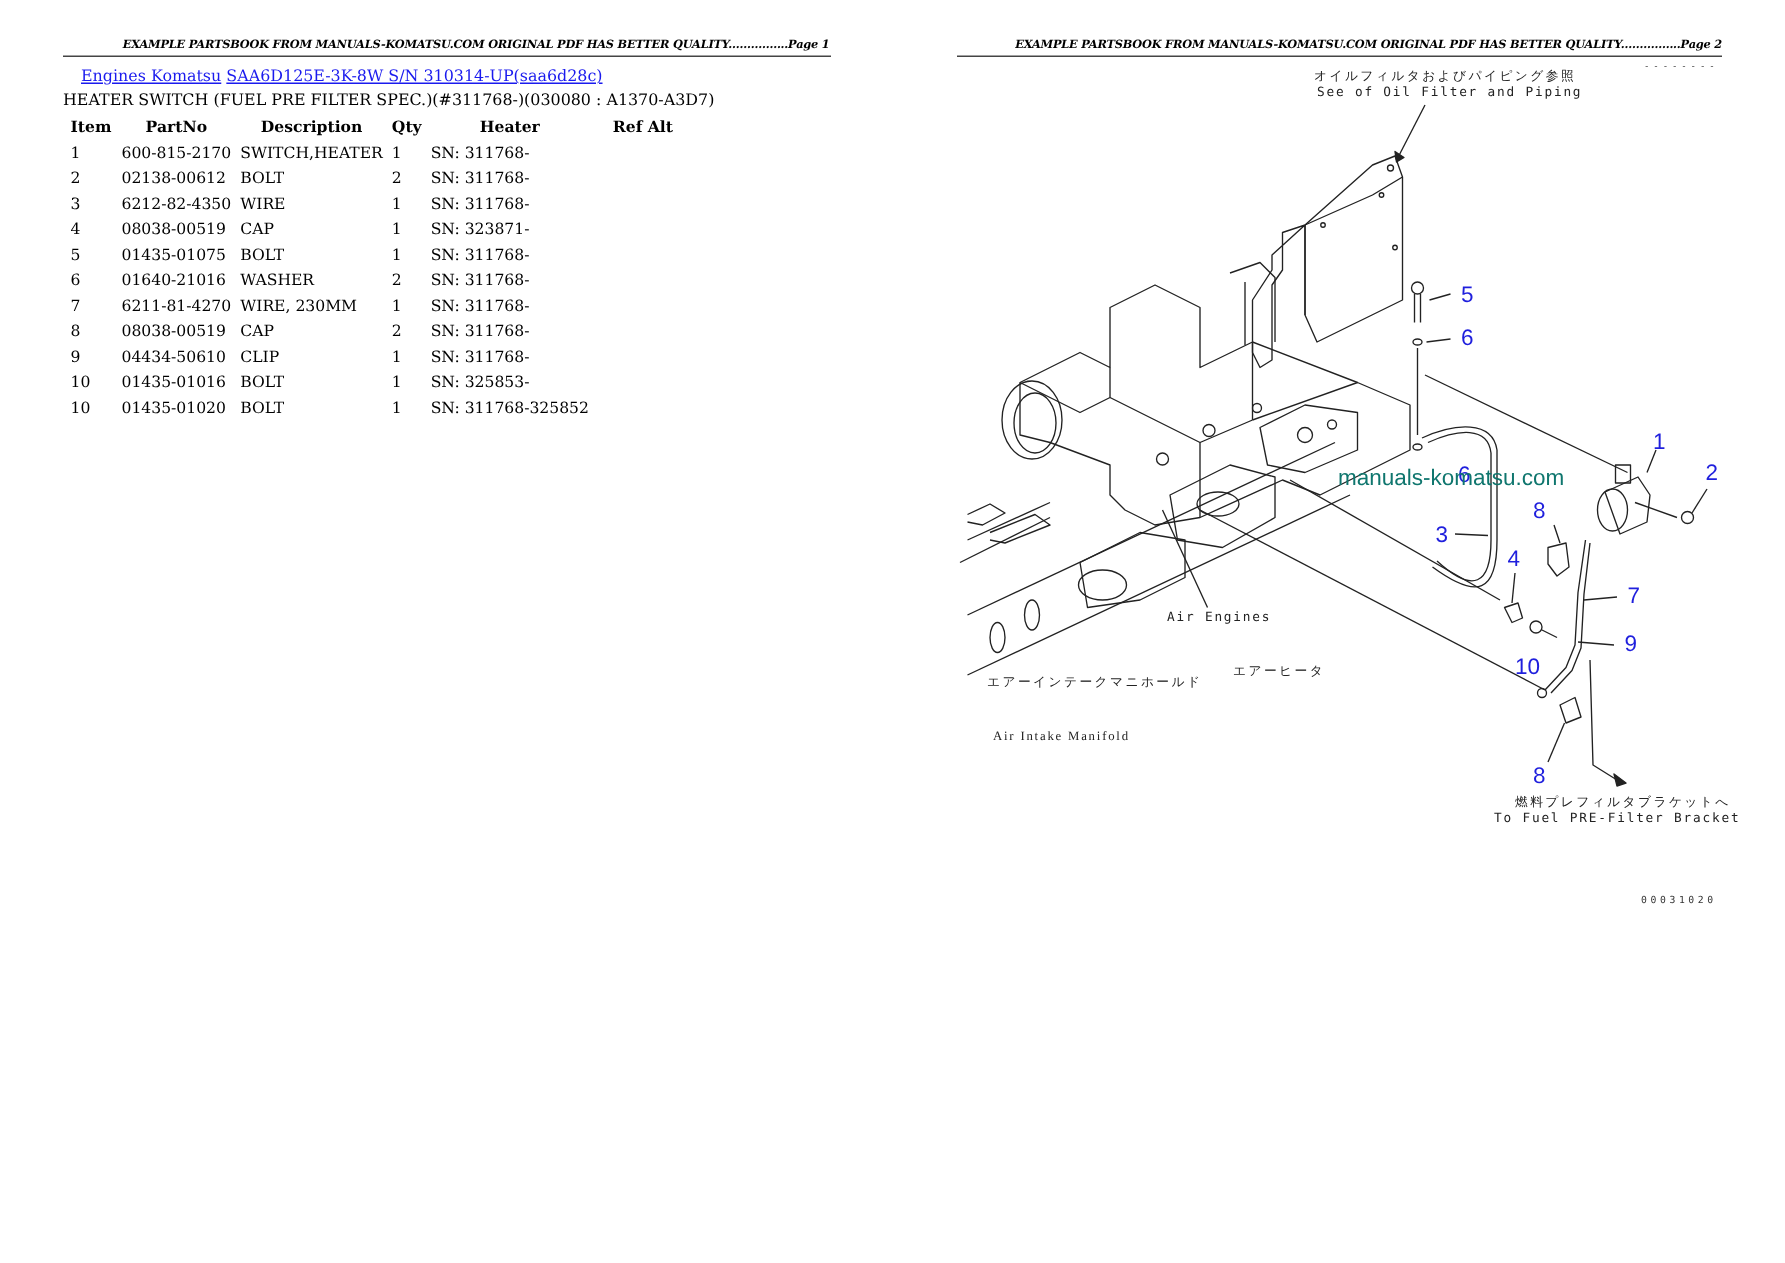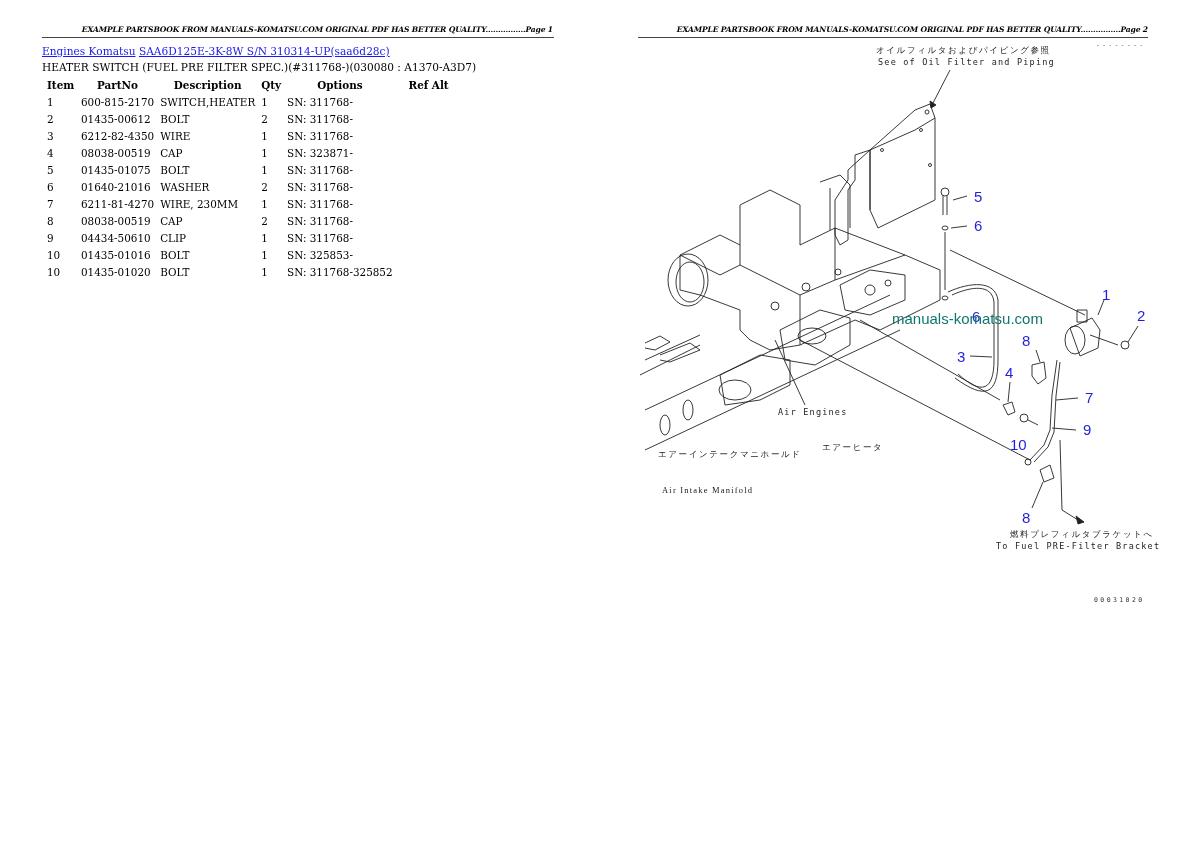--- a/index.html
+++ b/index.html
@@ -2,21 +2,21 @@
 <html><head>
 <meta charset="utf-8">
 <style>
   html, body { margin:0; padding:0; background:#ffffff; }
   body { width:1190px; height:842px; position:relative; overflow:hidden; font-family:"DejaVu Serif", serif; color:#000; }
   .page { position:absolute; top:0; height:842px; }
   .page1 { left:0; width:595px; }
   .hdr { position:absolute; top:25px; font-family:"DejaVu Serif", serif; font-weight:bold; font-style:italic; font-size:7.6px; letter-spacing:-0.15px; white-space:nowrap; text-align:center; }
   .hdr-rule { position:absolute; top:37px; height:0; border-top:1px solid #444; }
   .p1 .hdr { right:42px; }
-  .links { position:absolute; left:42px; top:45px; font-size:10.6px; white-space:nowrap; }
+  .links { position:absolute; left:54px; top:45px; font-size:10.6px; white-space:nowrap; }
   .links a { color:#1a1aee; text-decoration:underline; cursor:pointer; }
   .subtitle { position:absolute; left:42px; top:61px; font-size:10.6px; white-space:nowrap; }
   table.parts { position:absolute; left:44px; top:76px; border-collapse:collapse; font-size:10.4px; }
   table.parts th { font-weight:bold; text-align:center; padding:0 3px; height:17px; white-space:nowrap; }
   table.parts td { height:17px; padding:0 3px; white-space:nowrap; }
   .c-item { width:28px; text-align:left; }
   .c-part { width:68px; }
   .c-desc { width:88px; }
   .c-qty { width:16px; }
   .c-opt { width:96px; }
@@ -43,36 +43,36 @@
   </div>
   <div class="subtitle">HEATER SWITCH (FUEL PRE FILTER SPEC.)(#311768-)(030080 : A1370-A3D7)</div>
 
   <table class="parts">
     <thead>
       <tr>
         <th class="c-item">Item</th>
         <th class="c-part">PartNo</th>
         <th class="c-desc">Description</th>
         <th class="c-qty">Qty</th>
-        <th class="c-opt">Options</th>
+        <th class="c-opt">Heater</th>
         <th class="c-ref">Ref Alt</th>
       </tr>
     </thead>
     <tbody>
       <tr>
           <td>1</td>
           <td>600-815-2170</td>
           <td>SWITCH,HEATER</td>
           <td>1</td>
           <td>SN: 311768-</td>
           <td></td>
         </tr>
       <tr>
           <td>2</td>
-          <td>01435-00612</td>
+          <td>02138-00612</td>
           <td>BOLT</td>
           <td>2</td>
           <td>SN: 311768-</td>
           <td></td>
         </tr>
       <tr>
           <td>3</td>
           <td>6212-82-4350</td>
           <td>WIRE</td>
           <td>1</td>

